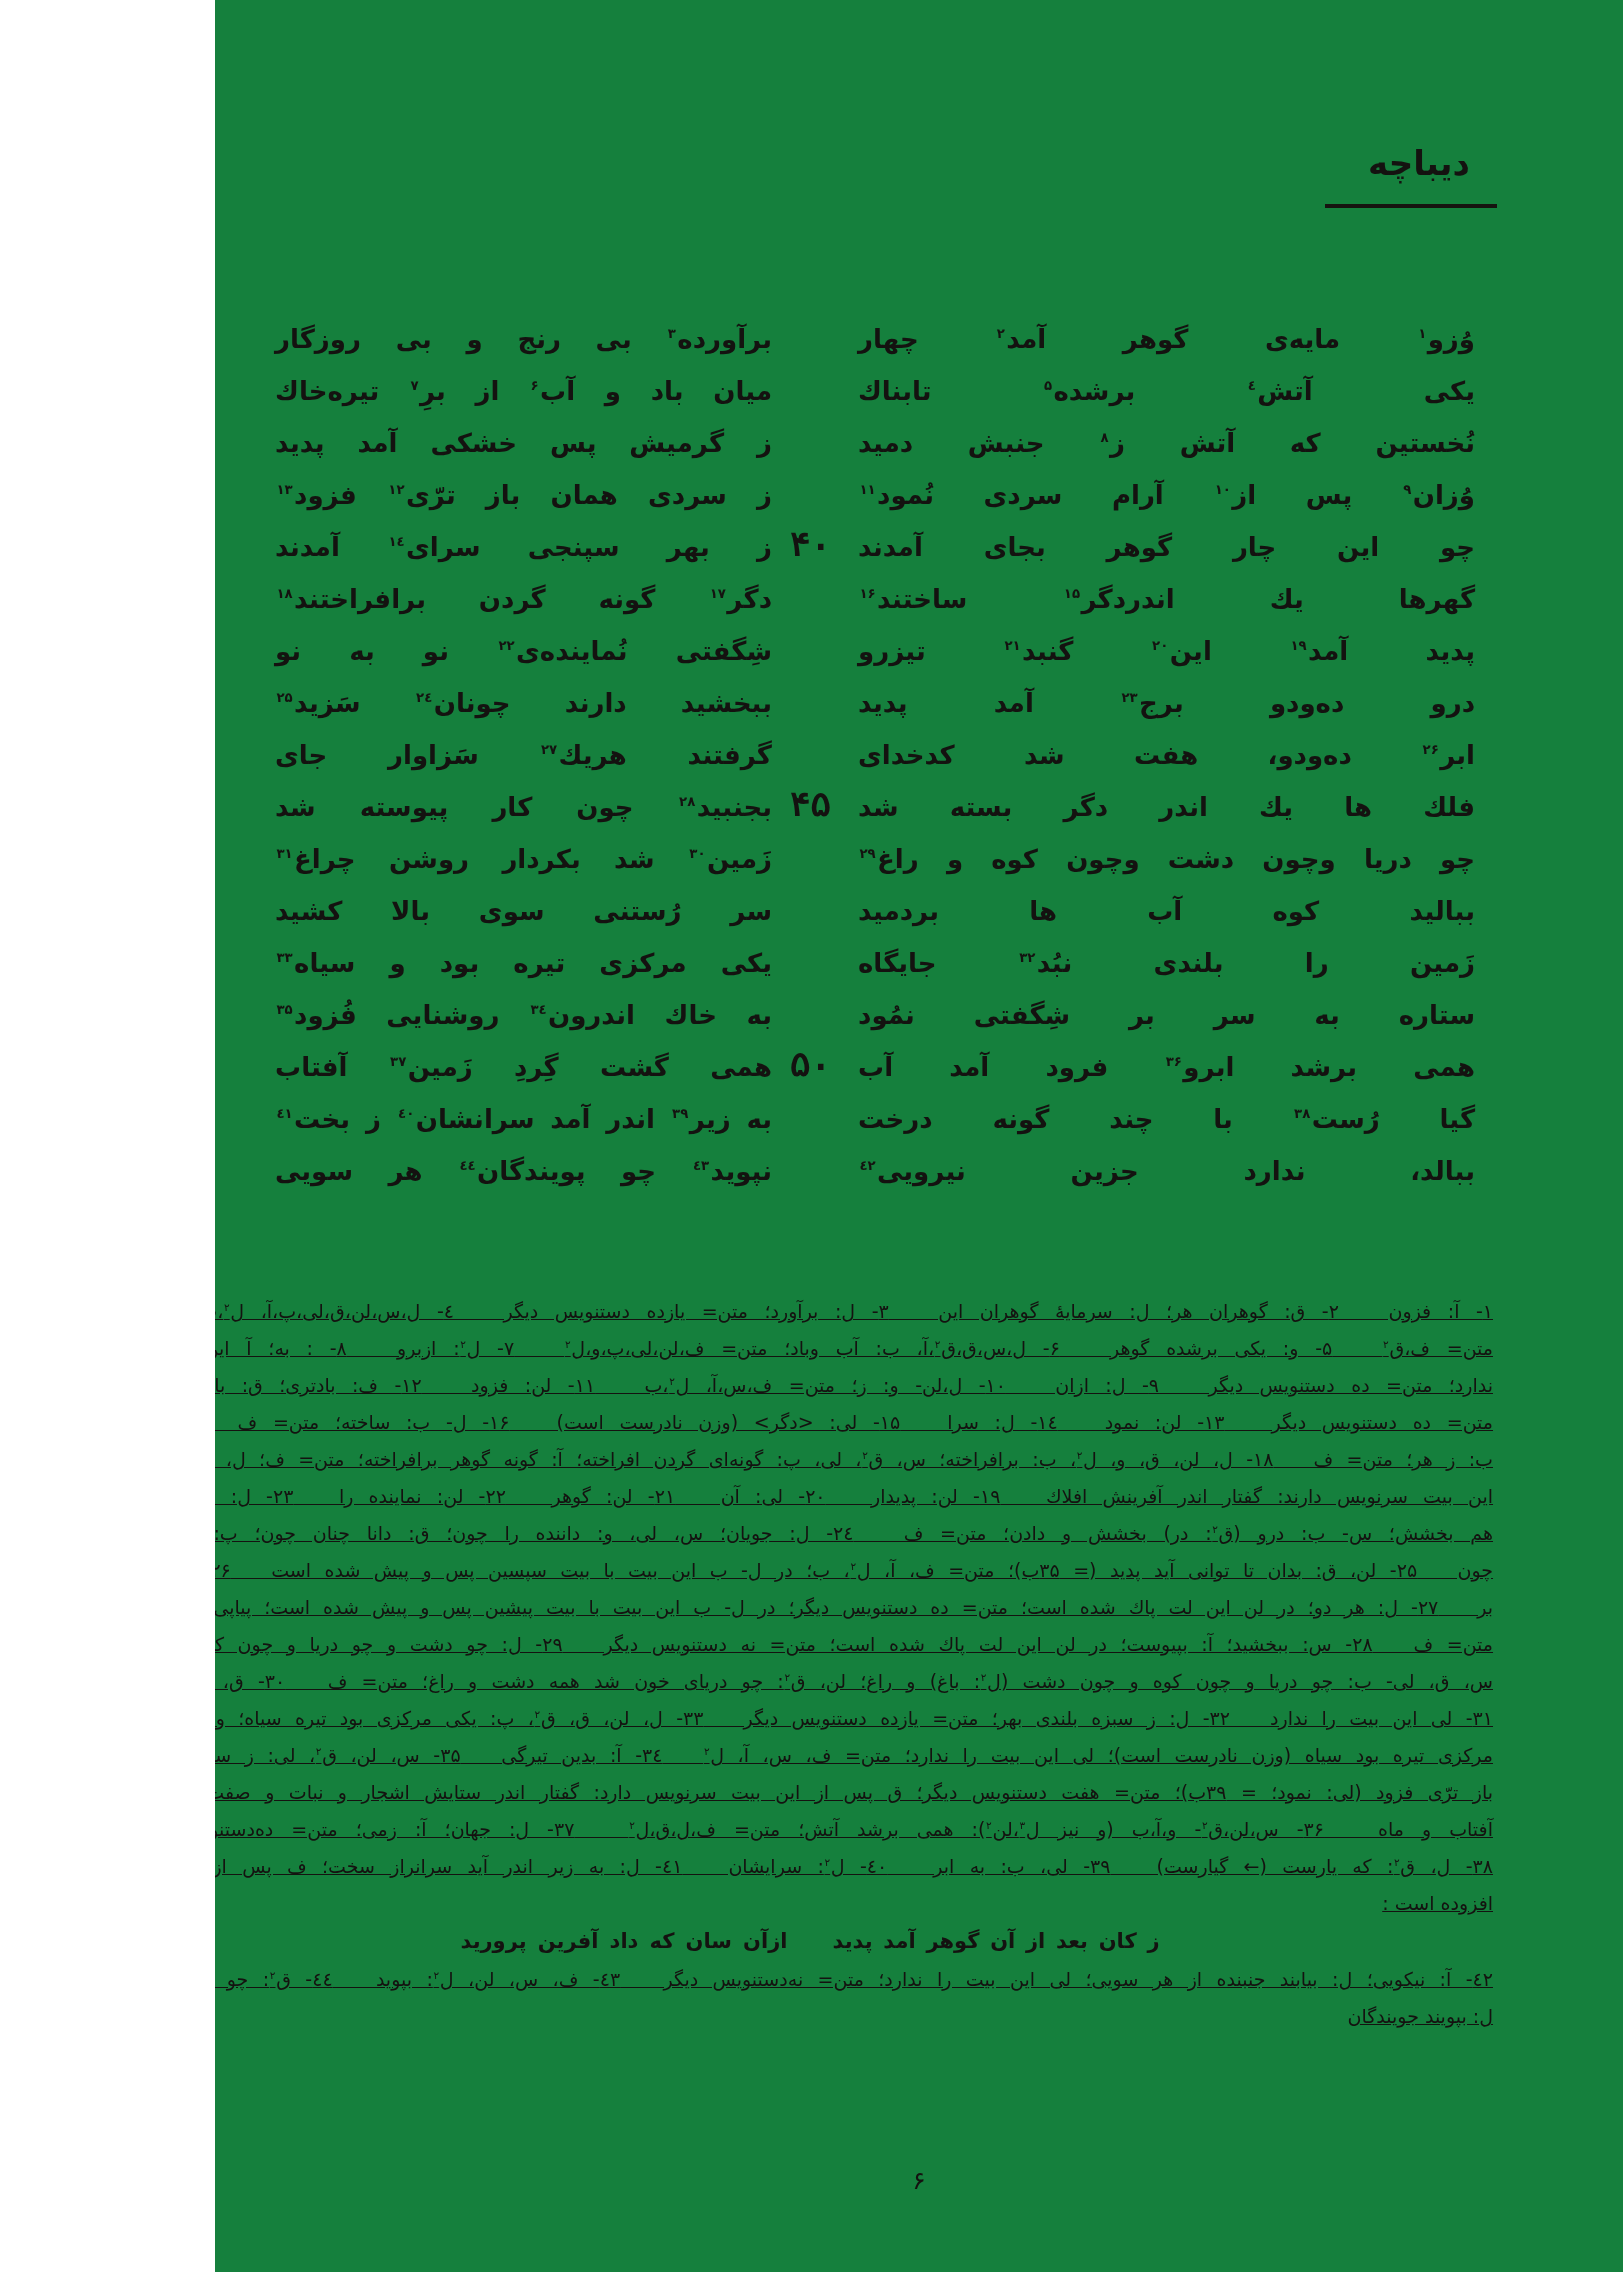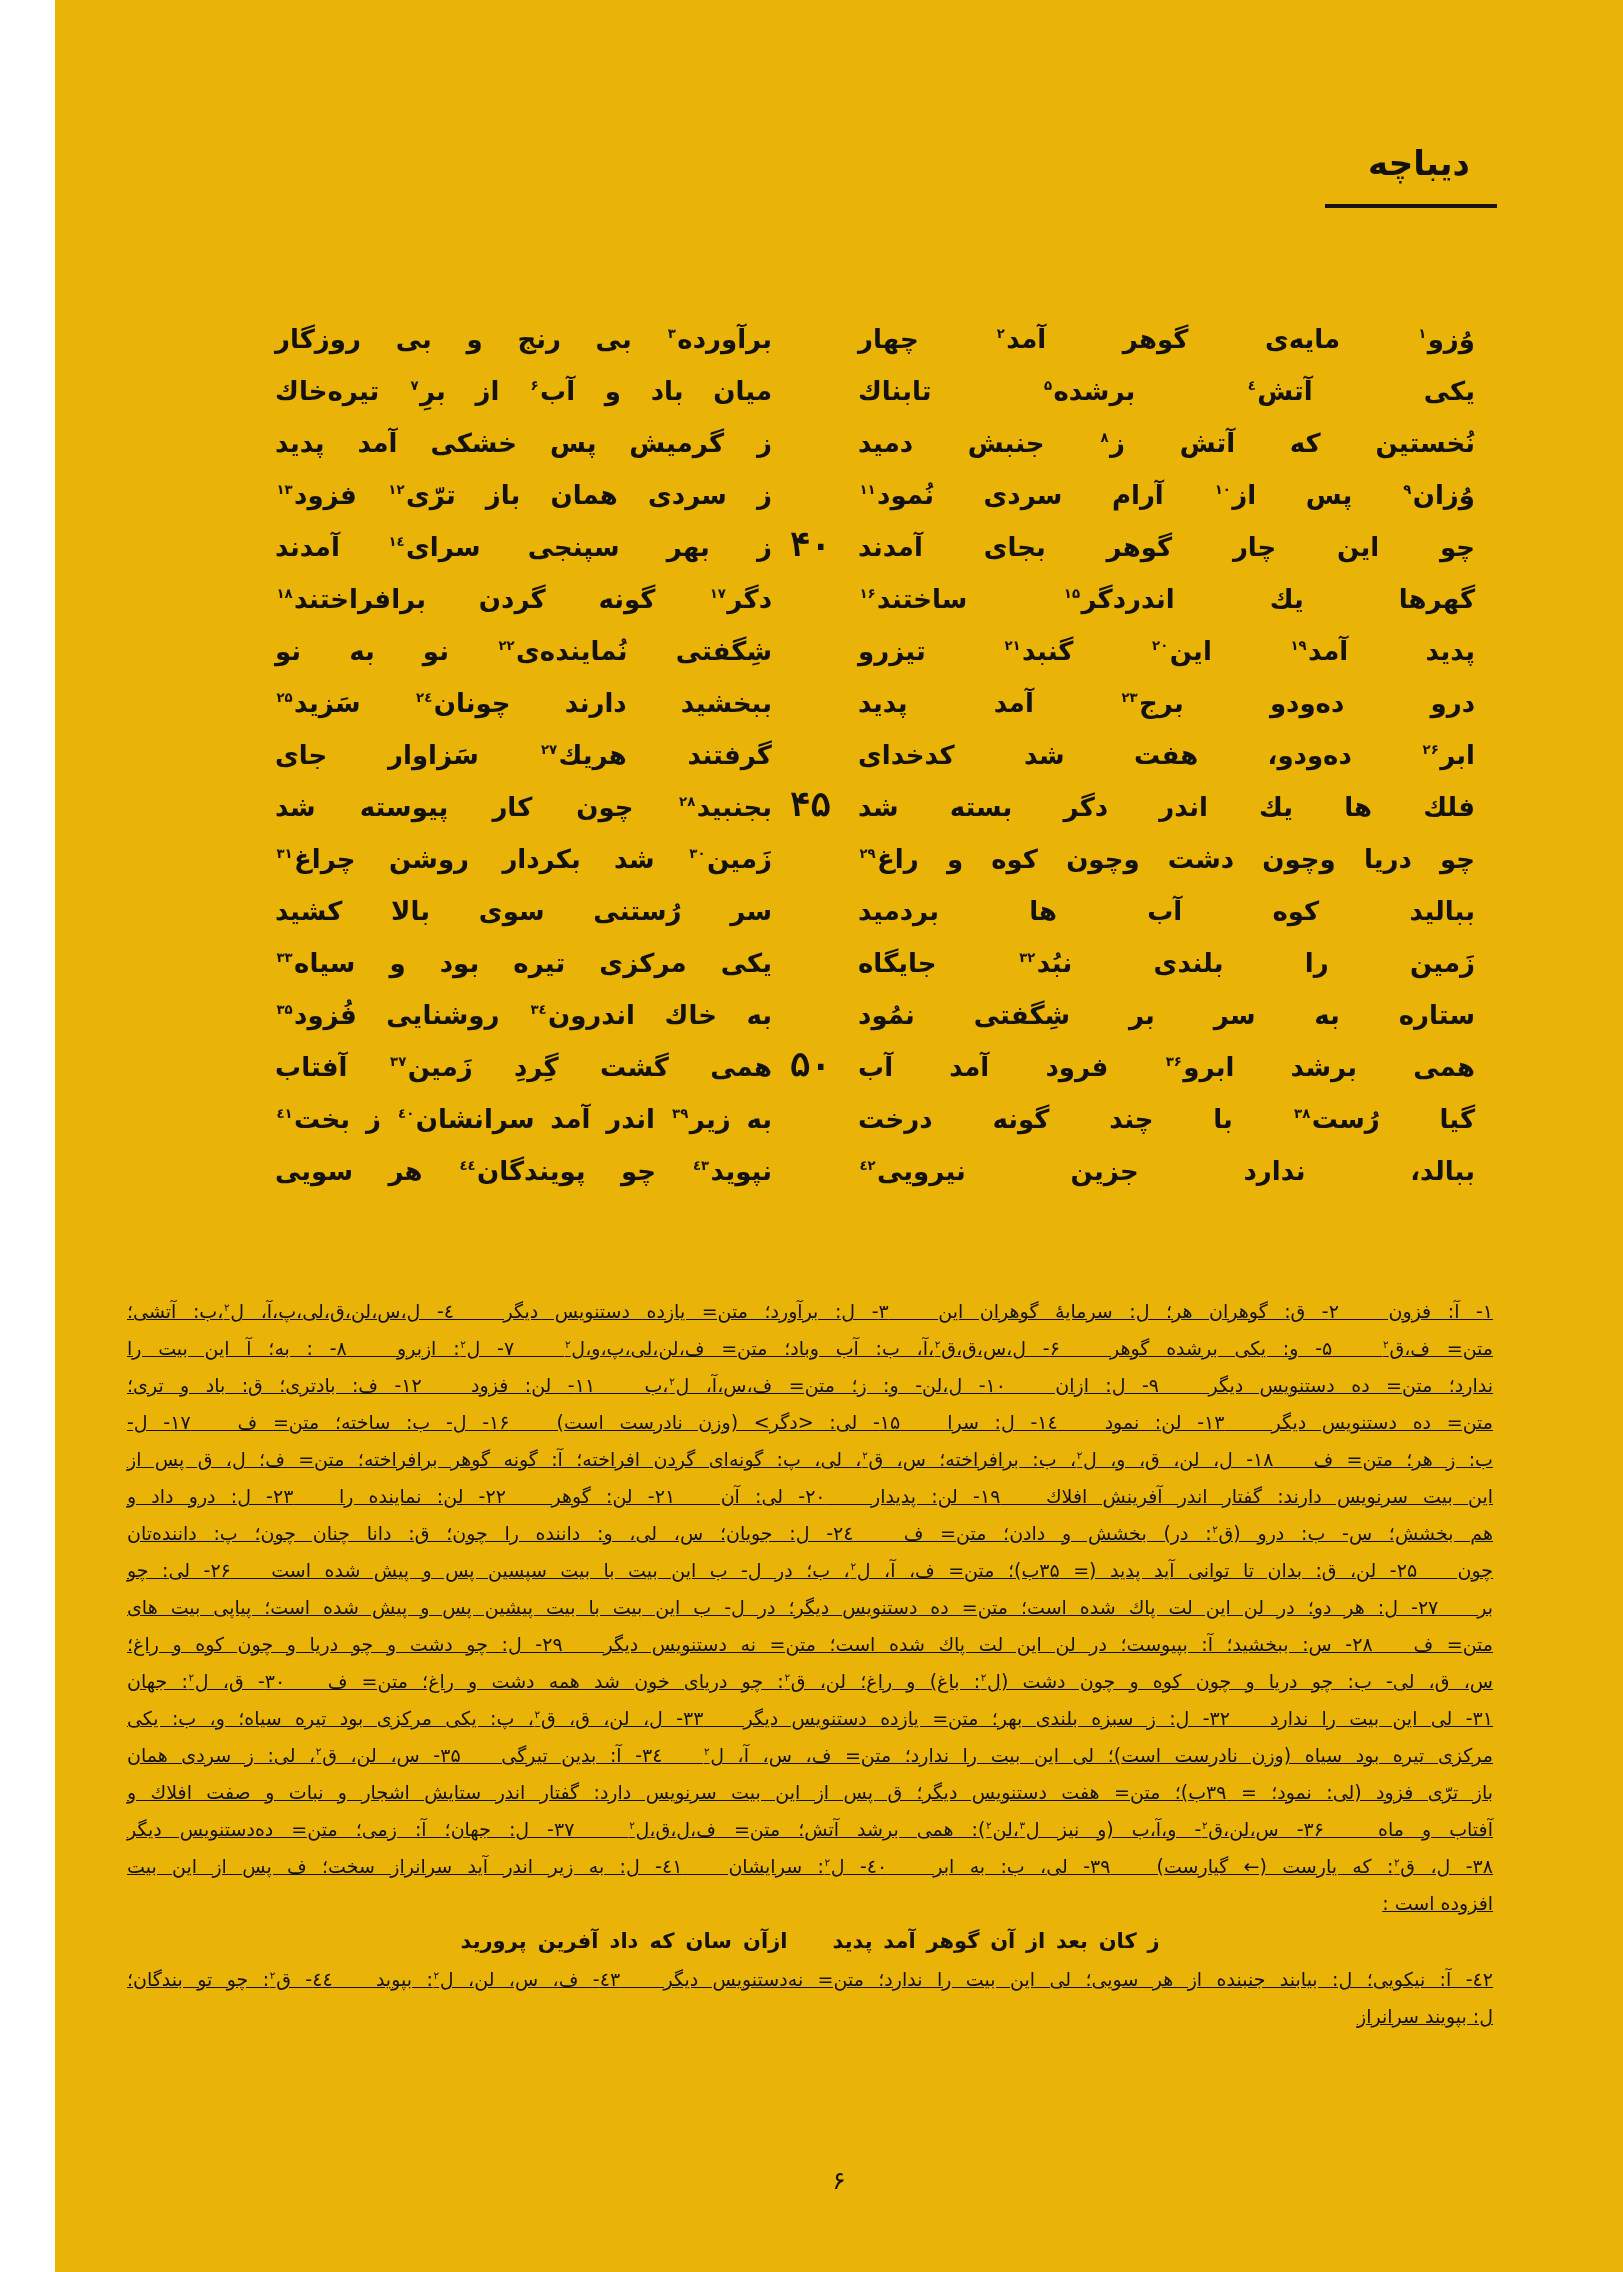--- a/index.html
+++ b/index.html
@@ -1,17 +1,17 @@
 <!DOCTYPE html>
 <html lang="fa" dir="rtl" style="font-size:11.2px"><head>
 <meta charset="utf-8">
 <style>
   html,body{margin:0;padding:0;background:#ffffff;}
   .page{
-    position:relative;width:1568px;height:2273px;background:#eab308;color:#141210;
+    position:relative;width:1408px;height:2273px;background:#15803d;color:#141210;
     font-family:"DejaVu Sans", sans-serif;direction:rtl;overflow:hidden;
   }
   .chapter-title{position:absolute;top:143px;right:153px;font-size:34px;font-weight:bold;letter-spacing:0.7px;}
   .title-rule{position:absolute;top:204px;right:126px;width:172px;height:4.2px;background:#161310;}
   .poem{position:absolute;top:313px;right:0;left:0;}
   .row{position:relative;height:52px;line-height:52px;}
   .hemi{position:absolute;display:flex;justify-content:space-between;font-size:26px;font-weight:bold;white-space:nowrap;}
   .hemi-r{right:148px;width:617px;}
   .hemi-l{right:851px;width:497px;}
   .w{white-space:nowrap;}
@@ -354,17 +354,17 @@
         <div class="fv-hemi">
           <span class="w">ازآن</span>
           <span class="w">سان</span>
           <span class="w">که</span>
           <span class="w">داد</span>
           <span class="w">آفرین</span>
           <span class="w">پرورید</span>
         </div>
       </div>
       <div class="fline just">٤۲- آ: نیکویی؛ ل: بیابند جنبنده از هر سویی؛ لی این بیت را ندارد؛ متن= نه‌دستنویس دیگر&nbsp;&nbsp; ٤۳- ف، س، لن، ل<sup>۲</sup>: بپوید&nbsp;&nbsp; ٤٤- ق<sup>۲</sup>: چو تو بندگان؛</div>
-      <div class="fline plain">ل: بپویند سرانراز</div>
+      <div class="fline plain">ل: بپویند جویندگان</div>
     </div>
   <div class="page-num">۶</div>
 </div>
 
 
 </body></html>

